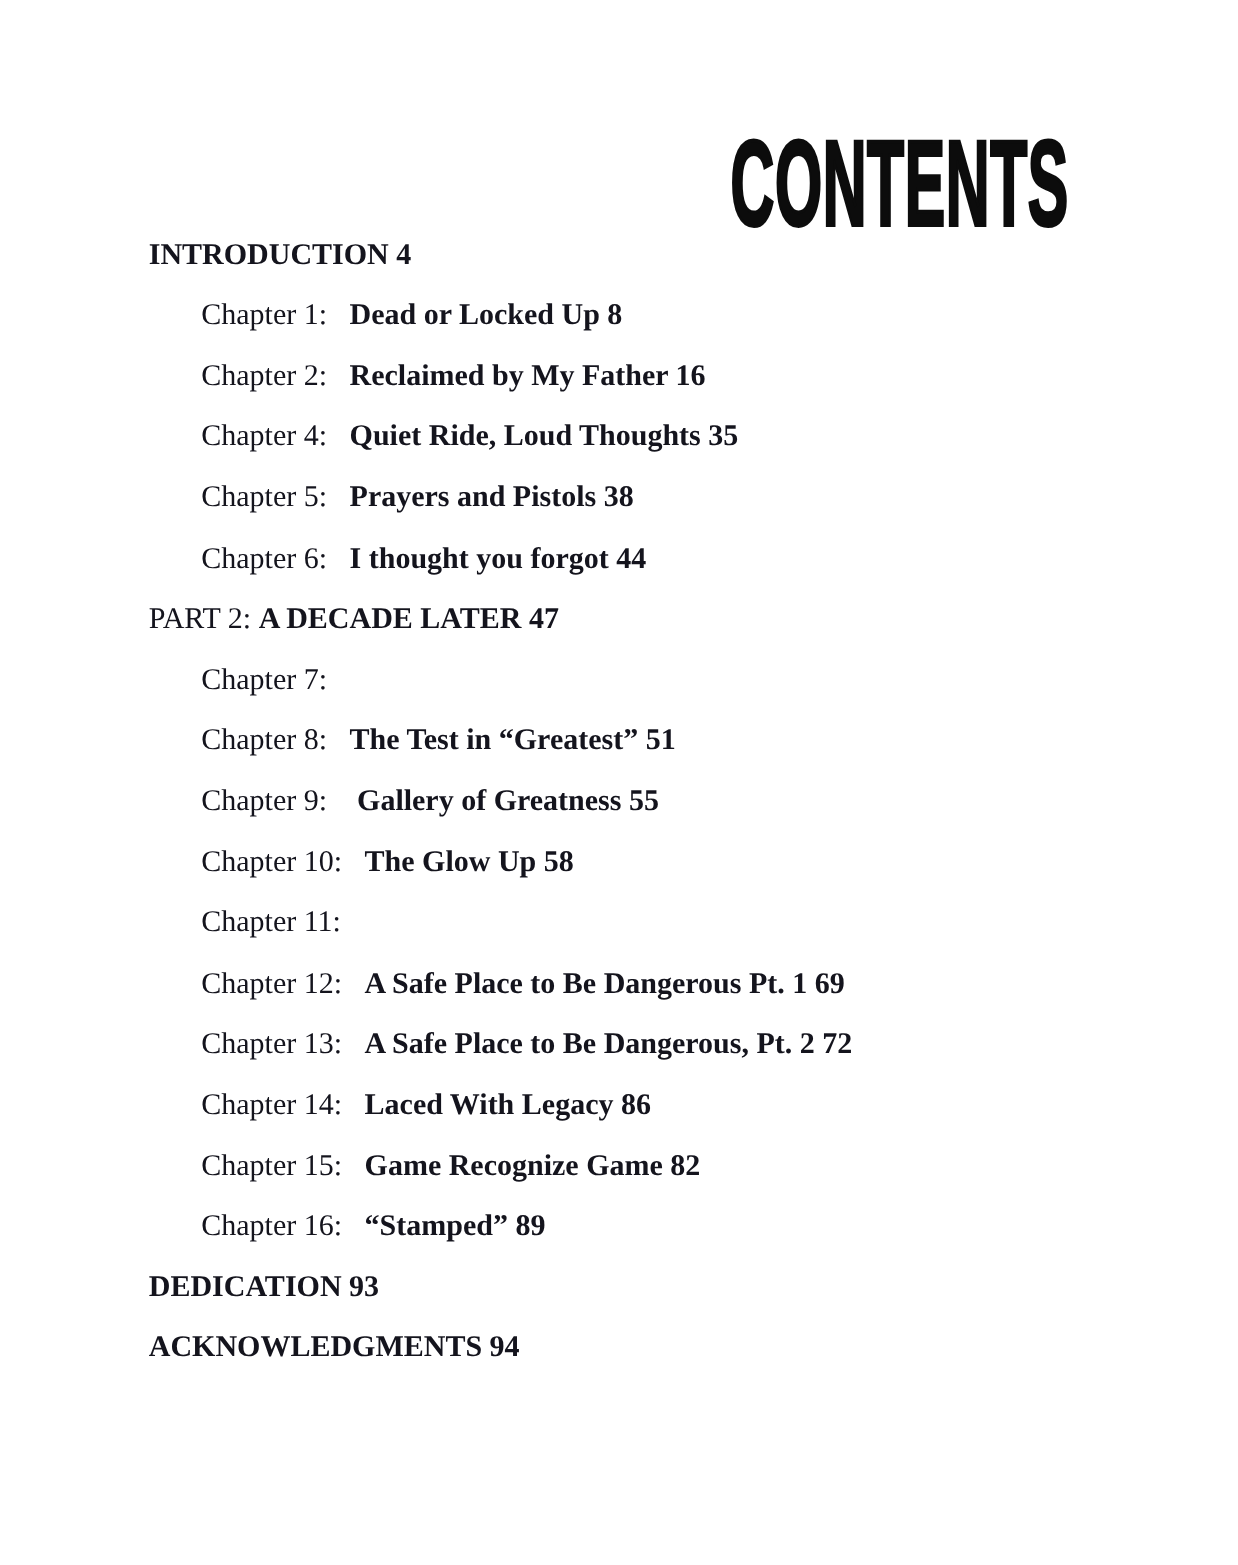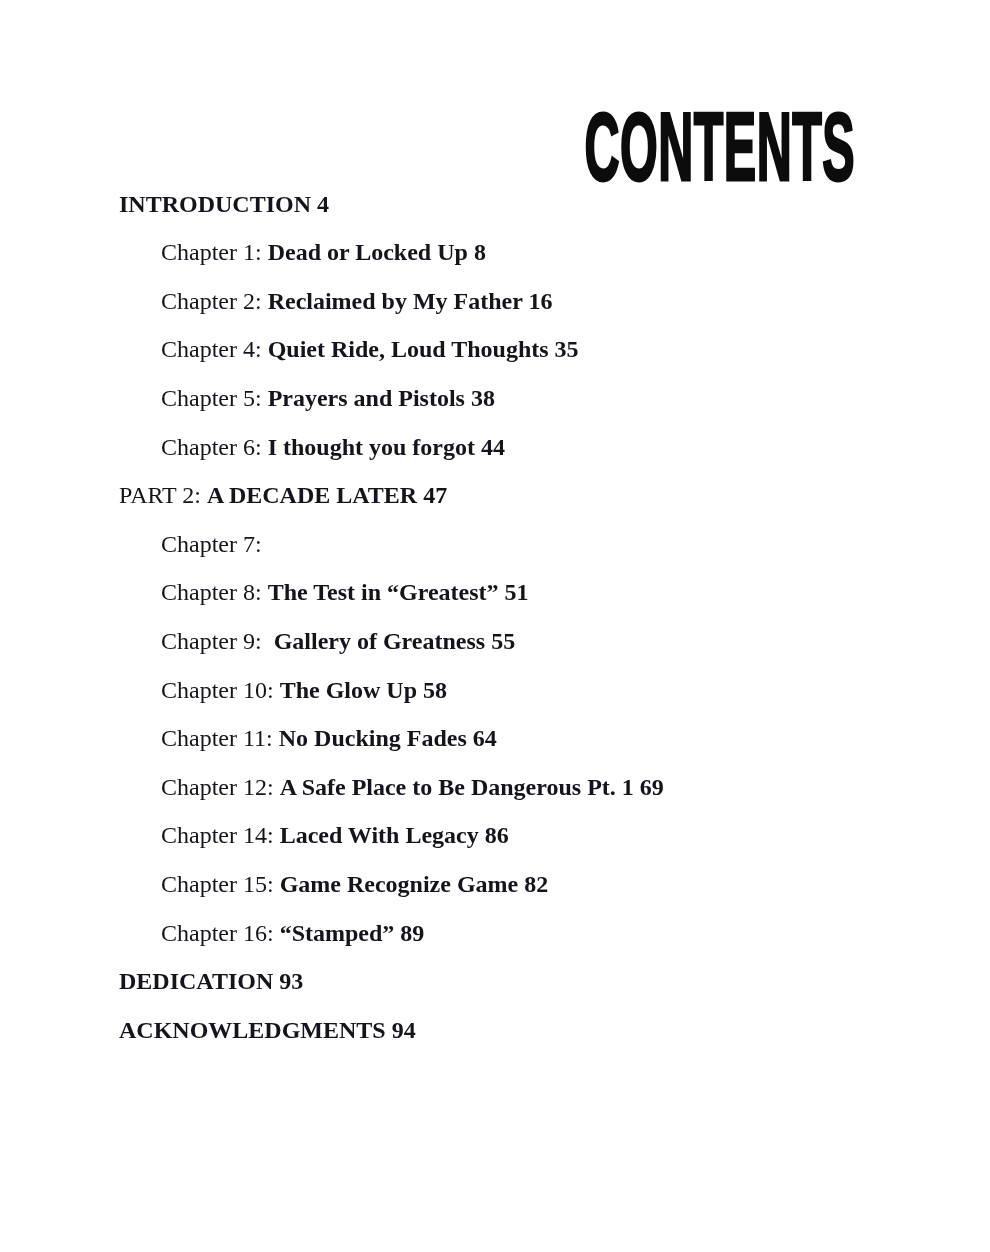--- a/index.html
+++ b/index.html
@@ -50,21 +50,21 @@
     right: 60px;
   }
   .toc-row {
     height: 48.6px;
     display: flex;
     align-items: flex-end;
     font-size: 24px;
     white-space: pre-wrap;
     color: var(--ink);
   }
-  .toc-row.indent { padding-left: 42px; }
+  .toc-row.indent { padding-left: 42px; gap: 12px; }
   .toc-prefix { font-weight: 400; }
   .toc-strong { font-weight: 700; }
 </style>
 </head>
 <body>
 
 <div class="page">
   <div class="title-wrap">
     <h1 class="doc-title">CONTENTS</h1>
   </div>
@@ -97,24 +97,27 @@
       <div class="toc-row indent">
     <span class="toc-prefix">Chapter 8: </span><span class="toc-strong">The Test in “Greatest” 51</span>
   </div>
       <div class="toc-row indent">
     <span class="toc-prefix">Chapter 9:  </span><span class="toc-strong">Gallery of Greatness 55</span>
   </div>
       <div class="toc-row indent">
     <span class="toc-prefix">Chapter 10: </span><span class="toc-strong">The Glow Up 58</span>
   </div>
       <div class="toc-row indent">
-    <span class="toc-prefix">Chapter 11: </span><span class="toc-strong">No Ducking Fades 64</span>
+    <span class="toc-prefix">Chapter 11: </span>
   </div>
       <div class="toc-row indent">
     <span class="toc-prefix">Chapter 12: </span><span class="toc-strong">A Safe Place to Be Dangerous Pt. 1 69</span>
+  </div>
+      <div class="toc-row indent">
+    <span class="toc-prefix">Chapter 13: </span><span class="toc-strong">A Safe Place to Be Dangerous, Pt. 2 72</span>
   </div>
       <div class="toc-row indent">
     <span class="toc-prefix">Chapter 14: </span><span class="toc-strong">Laced With Legacy 86</span>
   </div>
       <div class="toc-row indent">
     <span class="toc-prefix">Chapter 15: </span><span class="toc-strong">Game Recognize Game 82</span>
   </div>
       <div class="toc-row indent">
     <span class="toc-prefix">Chapter 16: </span><span class="toc-strong">“Stamped” 89</span>
   </div>

